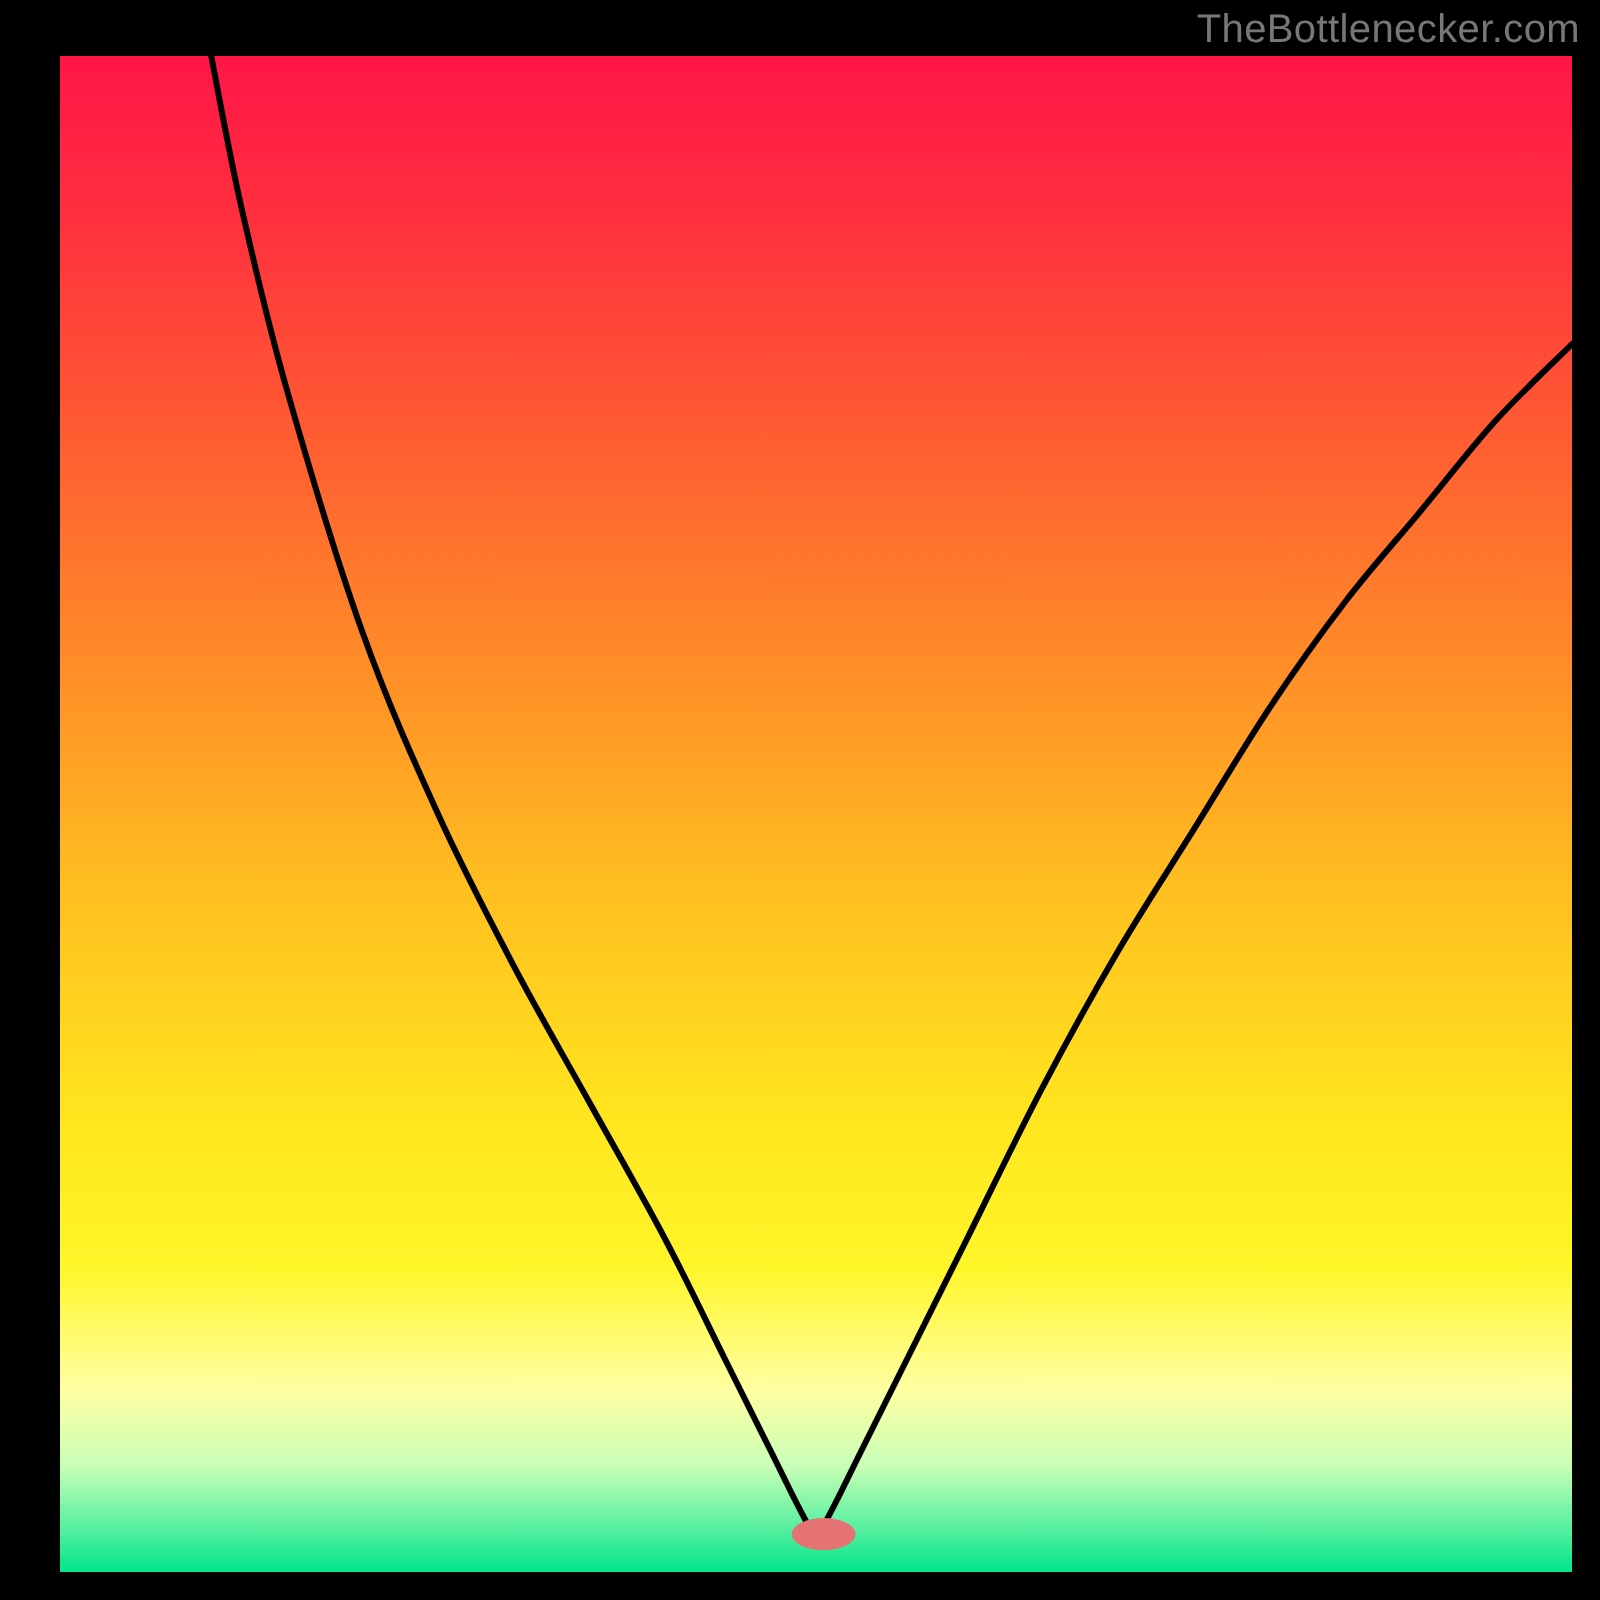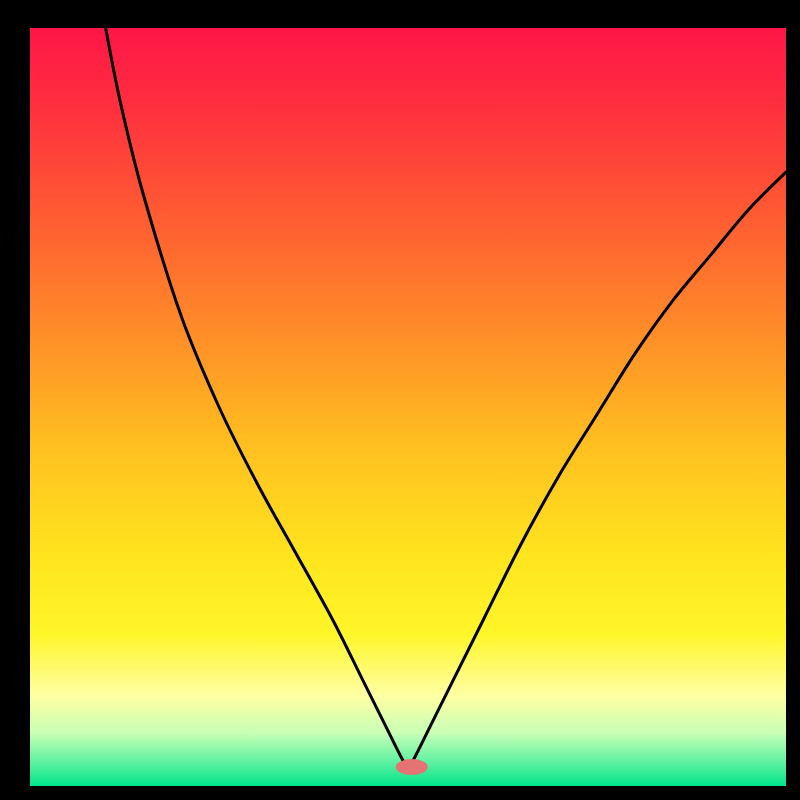--- a/index.html
+++ b/index.html
@@ -29,20 +29,21 @@
   }
   svg {
     display: block;
   }
 </style>
 </head>
 <body>
 
 <div class="chart-container">
 
+  <div class="attribution">TheBottlenecker.com</div>
 
   <div class="plot-area" id="plot-area" style="left: 30px; top: 28px; width: 756px; height: 758px;">
     <svg id="chart-svg" xmlns="http://www.w3.org/2000/svg" width="756" height="758" viewBox="0 0 756 758">
       <defs>
         <linearGradient id="bg-grad" x1="0" y1="0" x2="0" y2="1">
             <stop offset="0%" stop-color="#ff1647"></stop>
             <stop offset="10%" stop-color="#ff2e3f"></stop>
             <stop offset="25%" stop-color="#ff5c32"></stop>
             <stop offset="40%" stop-color="#ff8c28"></stop>
             <stop offset="55.00000000000001%" stop-color="#ffbf20"></stop>

